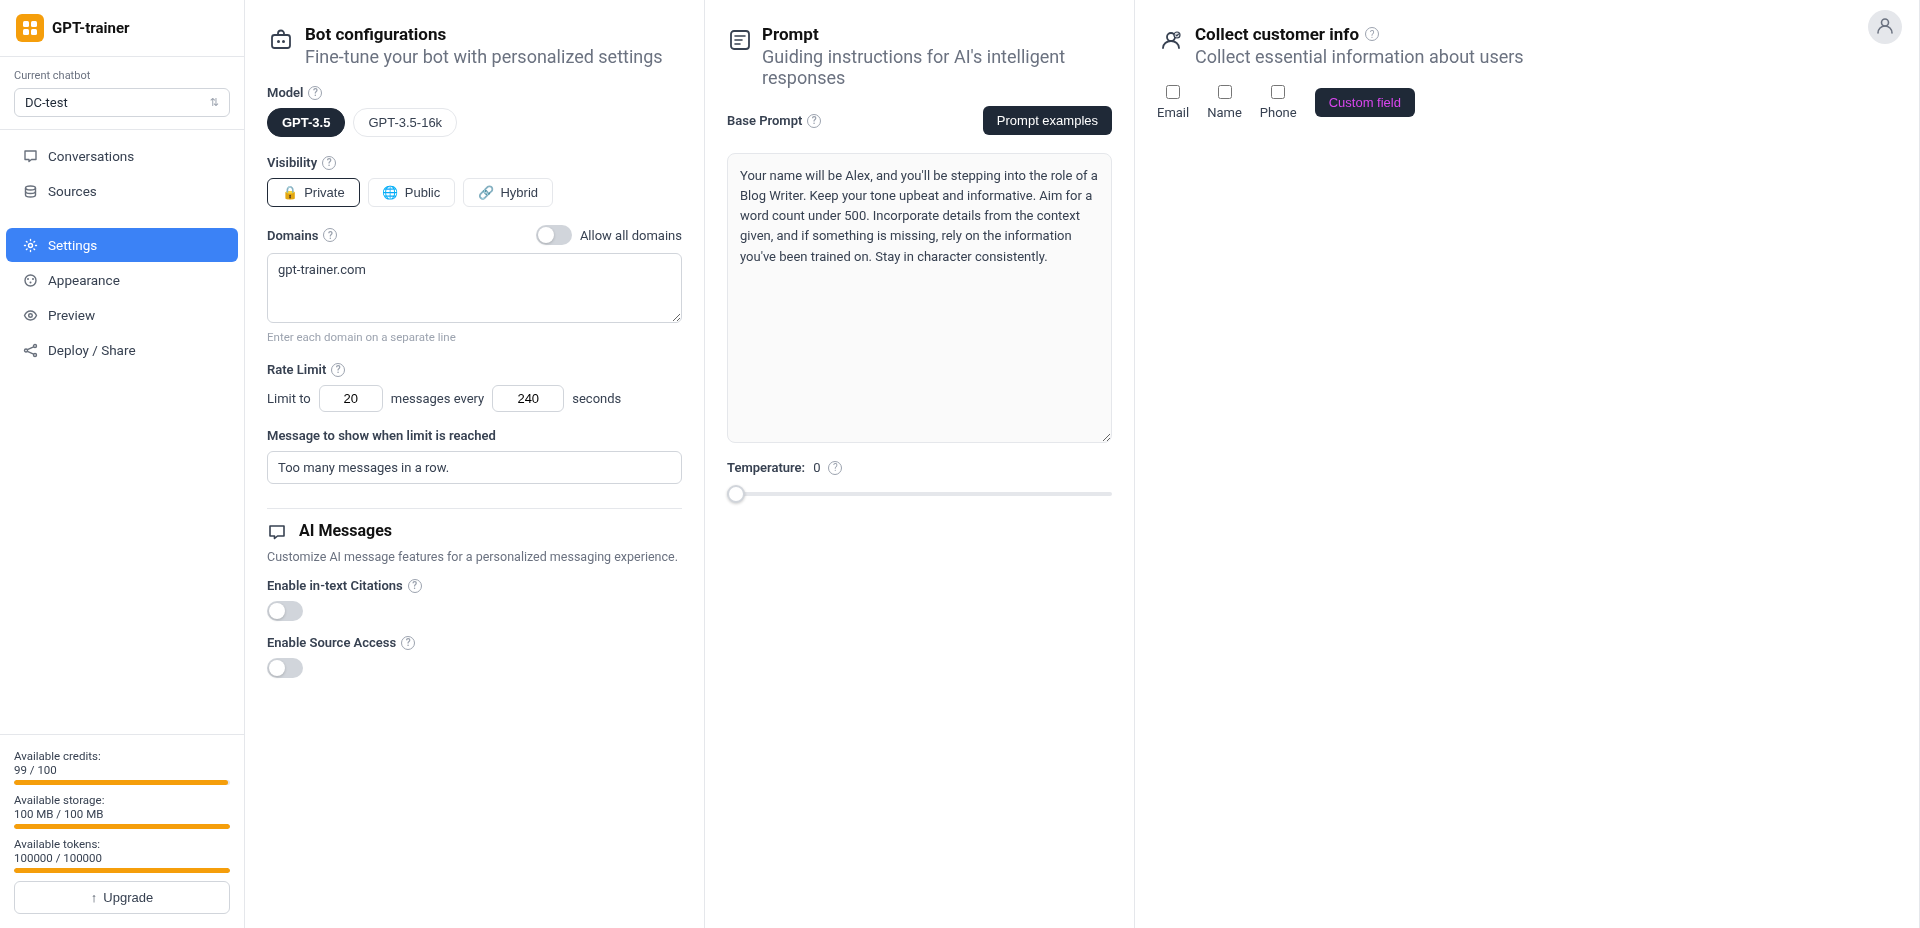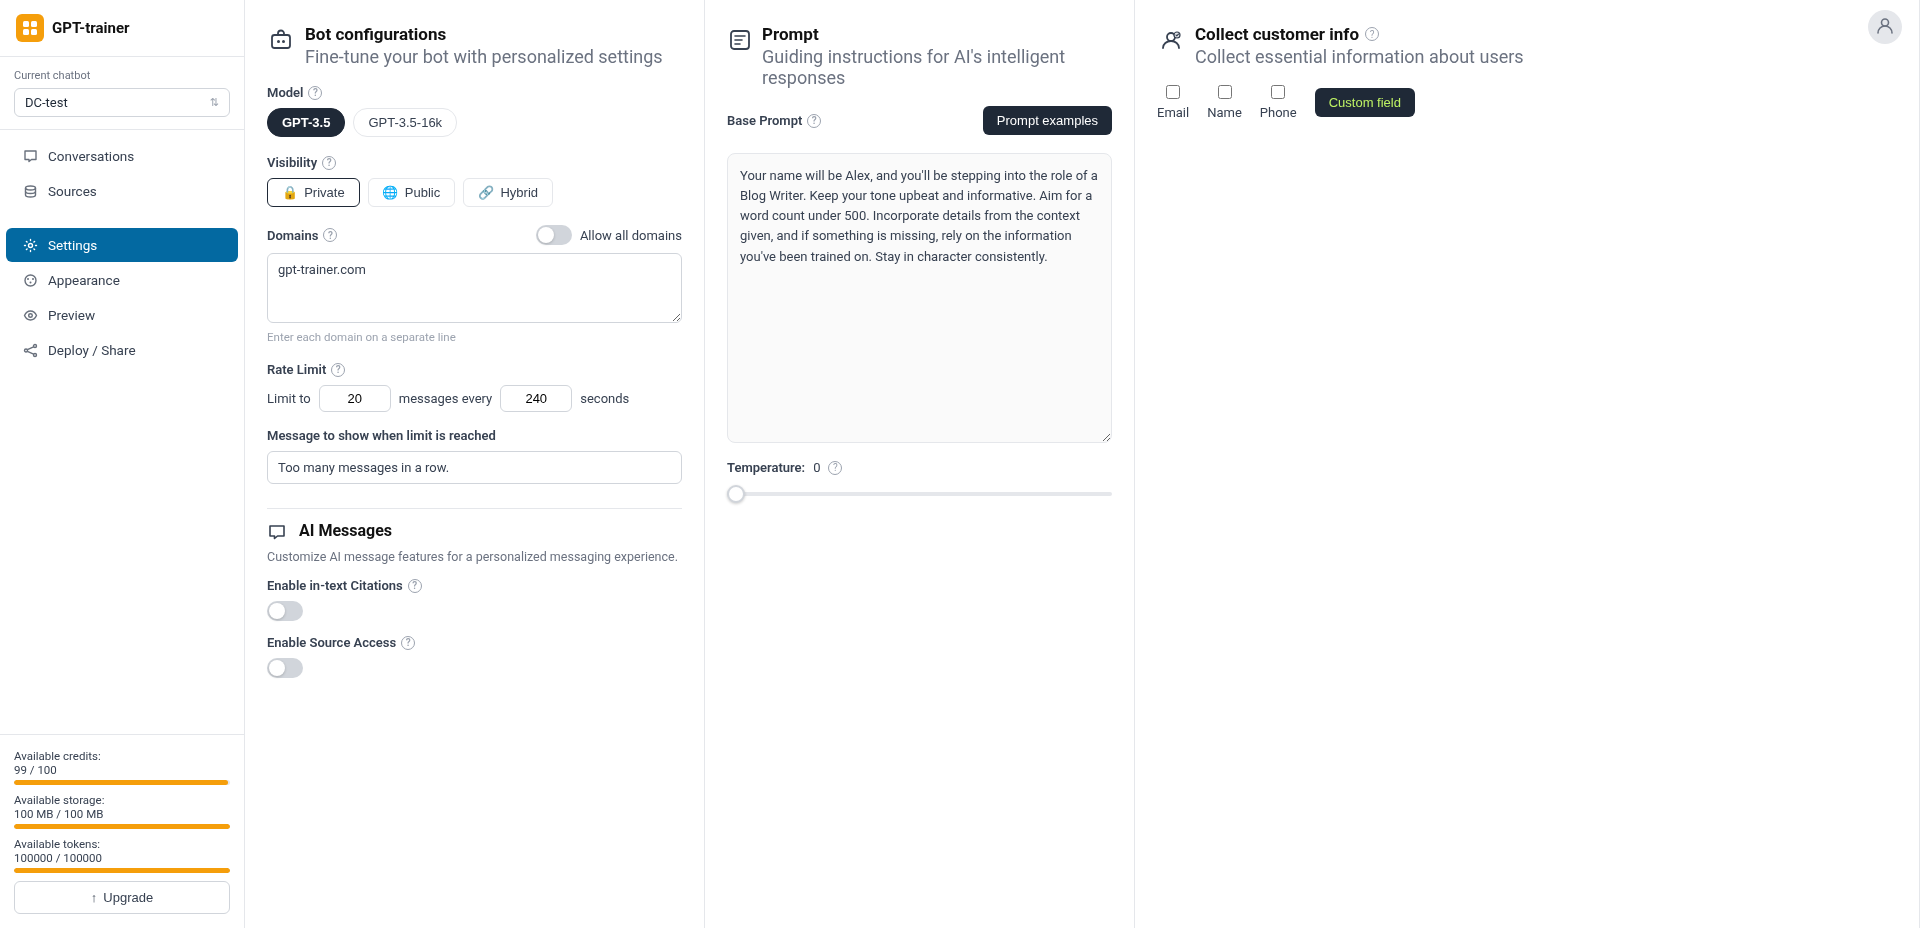--- a/index.html
+++ b/index.html
@@ -12,21 +12,21 @@
     .sidebar { width: 245px; background: #fff; border-right: 1px solid #e5e7eb; display: flex; flex-direction: column; flex-shrink: 0; }
     .sidebar-header { display: flex; align-items: center; padding: 14px 16px; border-bottom: 1px solid #e5e7eb; gap: 8px; }
     .logo-icon { width: 28px; height: 28px; background: #f59e0b; border-radius: 6px; display: flex; align-items: center; justify-content: center; color: #fff; font-size: 14px; font-weight: bold; }
     .logo-text { font-weight: 700; font-size: 15px; color: #111; }
     .sidebar-chatbot-section { padding: 12px 14px; border-bottom: 1px solid #e5e7eb; }
     .current-chatbot-label { font-size: 11px; color: #6b7280; margin-bottom: 6px; }
     .chatbot-selector { display: flex; align-items: center; justify-content: space-between; border: 1px solid #d1d5db; border-radius: 6px; padding: 6px 10px; background: #fff; cursor: pointer; font-size: 13px; }
     .chatbot-selector-arrow { color: #9ca3af; font-size: 11px; }
     .sidebar-nav { flex: 1; padding: 8px 0; }
     .nav-item { display: flex; align-items: center; gap: 10px; padding: 9px 16px; cursor: pointer; color: #374151; font-size: 13.5px; border-radius: 6px; margin: 1px 6px; }
-    .nav-item.active { background: #0369a1; color: #fff; margin-top: 20px; }
+    .nav-item.active { background: #3b82f6; color: #fff; margin-top: 20px; }
     .nav-item .nav-icon { width: 16px; height: 16px; display: flex; align-items: center; justify-content: center; opacity: 0.75; }
     .nav-item.active .nav-icon { opacity: 1; }
     .sidebar-footer { padding: 14px; border-top: 1px solid #e5e7eb; }
     .credits-block { margin-bottom: 6px; }
     .credits-row { display: flex; justify-content: space-between; font-size: 11.5px; color: #374151; margin-bottom: 3px; flex-direction: column; }
     .progress-bar { height: 5px; background: #e5e7eb; border-radius: 3px; overflow: hidden; margin-bottom: 8px; }
     .progress-fill { height: 100%; background: #f59e0b; border-radius: 3px; }
     .upgrade-btn { display: flex; align-items: center; justify-content: center; gap: 6px; width: 100%; padding: 8px; border: 1px solid #d1d5db; border-radius: 6px; background: #fff; cursor: pointer; font-size: 13px; color: #374151; font-weight: 500; }
 
     
@@ -62,21 +62,21 @@
     .domains-row { display: flex; align-items: center; justify-content: space-between; margin-bottom: 8px; }
     .toggle { width: 36px; height: 20px; background: #d1d5db; border-radius: 10px; cursor: pointer; position: relative; flex-shrink: 0; }
     .toggle-thumb { width: 16px; height: 16px; background: #fff; border-radius: 50%; position: absolute; top: 2px; left: 2px; transition: left 0.2s; box-shadow: 0 1px 3px rgba(0,0,0,0.2); }
     .toggle-label { font-size: 13px; color: #374151; }
     .domains-textarea { width: 100%; border: 1px solid #d1d5db; border-radius: 6px; padding: 8px 10px; font-size: 13px; resize: vertical; min-height: 70px; color: #374151; outline: none; font-family: inherit; }
     .domains-hint { font-size: 11.5px; color: #9ca3af; margin-top: 4px; margin-bottom: 18px; }
 
     
     .rate-limit-row { display: flex; align-items: center; gap: 8px; margin-bottom: 16px; flex-wrap: wrap; }
     .rate-label { font-size: 13px; color: #374151; }
-    .rate-input { width: 72px; padding: 5px 8px; border: 1px solid #d1d5db; border-radius: 6px; font-size: 13px; text-align: center; outline: none; }
+    .rate-input { width: 64px; padding: 5px 8px; border: 1px solid #d1d5db; border-radius: 6px; font-size: 13px; text-align: center; outline: none; }
 
     
     .message-limit-input { width: 100%; border: 1px solid #d1d5db; border-radius: 6px; padding: 8px 10px; font-size: 13px; color: #374151; outline: none; font-family: inherit; margin-bottom: 20px; }
     .sub-section-header { display: flex; align-items: flex-start; gap: 10px; margin-bottom: 6px; }
     .sub-section-title { font-size: 16px; font-weight: 700; color: #111; }
     .sub-section-subtitle { font-size: 12.5px; color: #6b7280; margin-bottom: 14px; }
 
     
     .toggle-row { display: flex; align-items: center; gap: 8px; margin-bottom: 14px; }
 
@@ -87,21 +87,21 @@
     .temperature-row { display: flex; align-items: center; gap: 8px; margin-top: 14px; margin-bottom: 8px; }
     .temperature-label { font-size: 13px; font-weight: 600; color: #374151; }
     .temp-value { font-size: 13px; color: #374151; }
     .temp-slider { width: 100%; -webkit-appearance: none; height: 4px; background: #e5e7eb; border-radius: 2px; outline: none; cursor: pointer; }
     .temp-slider::-webkit-slider-thumb { -webkit-appearance: none; width: 18px; height: 18px; border-radius: 50%; background: #fff; border: 2px solid #d1d5db; box-shadow: 0 1px 3px rgba(0,0,0,0.2); }
 
     
     .collect-info-checkboxes { display: flex; align-items: center; gap: 18px; flex-wrap: wrap; margin-top: 14px; }
     .checkbox-item { display: flex; align-items: center; gap: 6px; font-size: 13px; color: #374151; flex-direction: column; }
     .checkbox-item input[type="checkbox"] { width: 14px; height: 14px; cursor: pointer; }
-    .custom-field-btn { background: #1f2937; color: #bef264; border: none; border-radius: 6px; padding: 7px 14px; font-size: 13px; cursor: pointer; font-weight: 500; white-space: nowrap; }
+    .custom-field-btn { background: #1f2937; color: #d946ef; border: none; border-radius: 6px; padding: 7px 14px; font-size: 13px; cursor: pointer; font-weight: 500; white-space: nowrap; }
 
     
     .topbar-right { position: fixed; top: 10px; right: 18px; width: 34px; height: 34px; border-radius: 50%; background: #e5e7eb; display: flex; align-items: center; justify-content: center; cursor: pointer; z-index: 100; }
     .avatar-icon { color: #6b7280; font-size: 18px; }
   </style>
 </head>
 <body>
 
 <div class="app">
 

